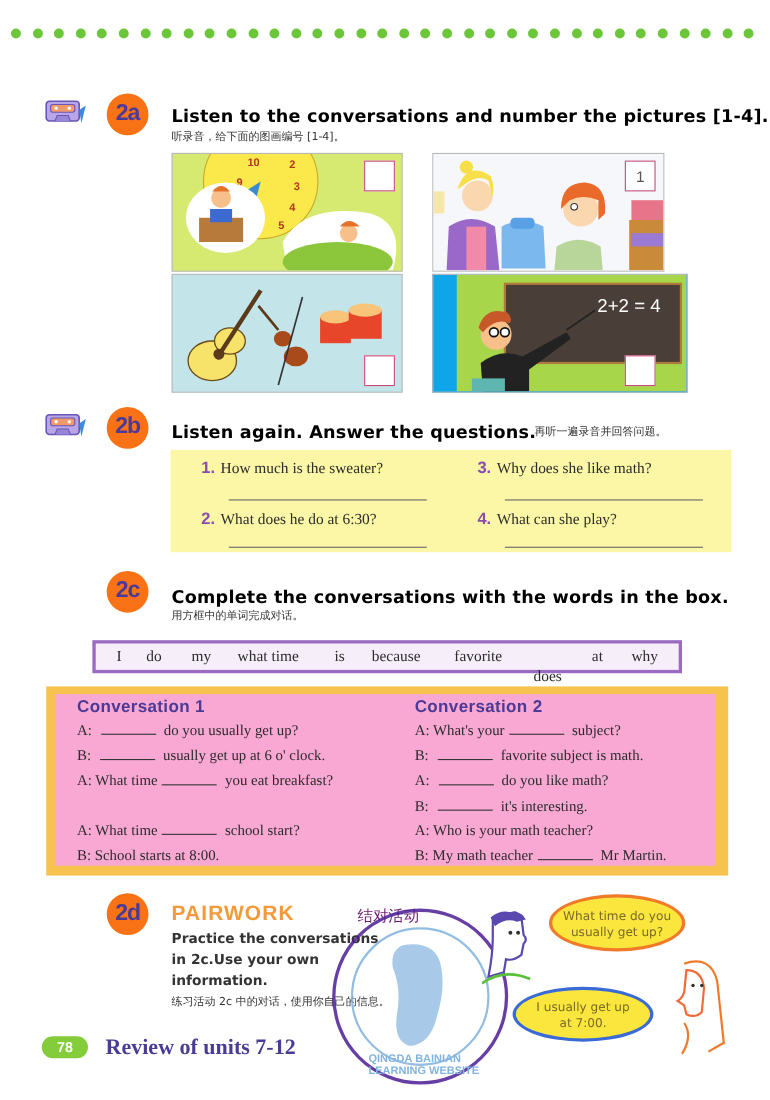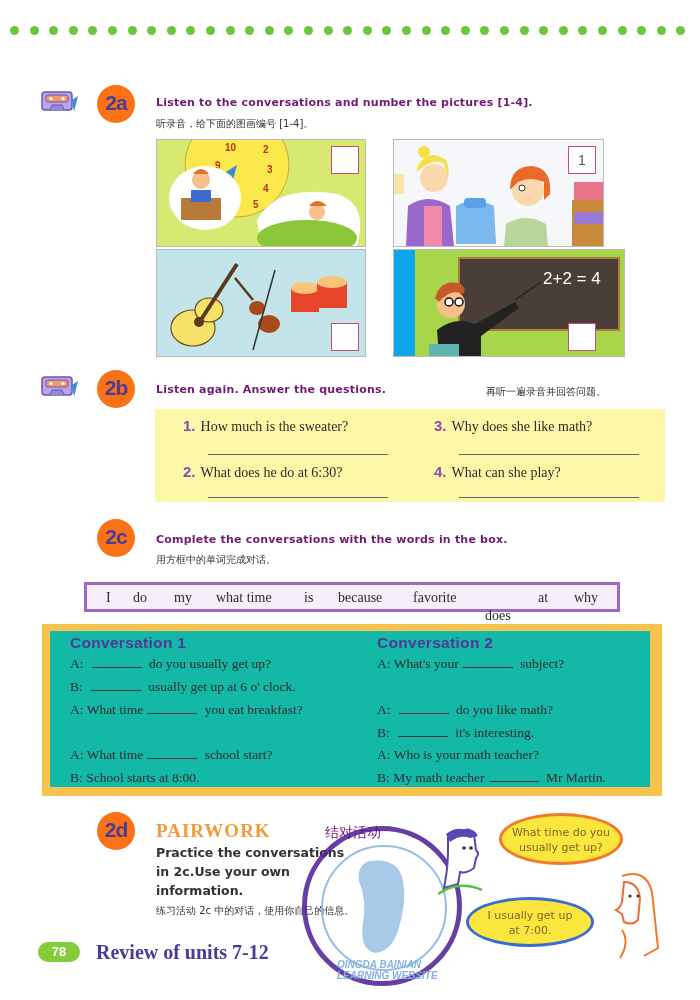--- a/index.html
+++ b/index.html
@@ -3,42 +3,42 @@
 <meta charset="utf-8">
 <style>
   html,body{margin:0;padding:0;}
   body{width:700px;height:1000px;background:#ffffff;position:relative;overflow:hidden;font-family:"Liberation Serif",serif;color:#2b2b2b;}
   .abs{position:absolute;}
   .dots{position:absolute;left:0;top:26px;width:700px;height:10px;}
   .dot{position:absolute;top:0;width:9px;height:9px;border-radius:50%;background:#6cc63a;}
   .tape{position:absolute;width:40px;height:24px;}
   .badge{position:absolute;width:38px;height:38px;border-radius:50%;background:#f97316;}
   .badge span{position:absolute;left:0;top:6px;width:100%;text-align:center;font-family:"Liberation Sans",sans-serif;font-weight:bold;font-size:21px;color:#4b3a96;letter-spacing:-1px;}
-  .instr{font-family:"DejaVu Sans",sans-serif;font-weight:bold;font-size:11px;color:#701a75;letter-spacing:0.2px;white-space:nowrap;}
+  .instr{font-family:"DejaVu Sans",sans-serif;font-weight:bold;font-size:16px;color:#000000;letter-spacing:0.2px;white-space:nowrap;}
   .cn{font-family:"DejaVu Sans",sans-serif;font-size:10px;color:#333;white-space:nowrap;}
   .pic{position:absolute;border:1px solid #b9b9b9;overflow:hidden;}
   .numbox{position:absolute;width:26px;height:26px;background:#fff;border:1.5px solid #c84a7a;font-family:"Liberation Sans",sans-serif;font-size:14px;color:#555;text-align:center;line-height:26px;}
   .qbox{position:absolute;left:155px;top:409px;width:510px;height:93px;background:#fbf7a6;}
   .q{position:absolute;font-size:14px;white-space:nowrap;}
   .qn{font-family:"Liberation Sans",sans-serif;font-weight:bold;color:#8a4bb0;font-size:15px;margin-right:5px;}
   .ansline{position:absolute;height:1px;background:#666;}
   .wordbox{position:absolute;left:84px;top:582px;width:536px;height:30px;border:3px solid #9b6ac2;background:#f6effa;box-sizing:border-box;}
   .word{position:absolute;top:5px;font-size:14px;white-space:nowrap;}
   .convbox{position:absolute;left:42px;top:624px;width:620px;height:172px;background:#f8c24f;}
-  .convinner{position:absolute;left:8px;top:7px;width:600px;height:156px;background:#14b8a6;}
+  .convinner{position:absolute;left:8px;top:7px;width:600px;height:156px;background:#f9a8d4;}
   .convtitle{position:absolute;font-family:"Liberation Sans",sans-serif;font-weight:bold;font-size:15.5px;color:#4b3a96;white-space:nowrap;letter-spacing:0.3px;}
   .line{position:absolute;font-size:13.5px;white-space:nowrap;}
   .blank{display:inline-block;width:50px;border-bottom:1px solid #333;height:1px;vertical-align:middle;margin:0 4px;position:relative;top:2px;}
-  .pair{position:absolute;left:156px;top:820px;font-family:Liberation Serif, serif;font-weight:bold;font-size:19px;color:#f39a3a;letter-spacing:1px;}
+  .pair{position:absolute;left:156px;top:820px;font-family:Liberation Sans, sans-serif;font-weight:bold;font-size:19px;color:#f39a3a;letter-spacing:1px;}
   .paircn{position:absolute;left:325px;top:824px;font-family:"DejaVu Sans",sans-serif;font-size:14px;color:#701a75;}
   .pairtext{position:absolute;left:156px;font-family:"DejaVu Sans",sans-serif;font-weight:bold;font-size:12.5px;color:#333;white-space:nowrap;}
   .bubble{position:absolute;border-radius:50%;background:#fae63c;text-align:center;font-family:"DejaVu Sans",sans-serif;font-size:11px;color:#7a6a2a;line-height:15px;}
   .pagenum{position:absolute;left:38px;top:942px;width:42px;height:20px;border-radius:10px;background:#84cc3a;color:#fff;font-family:"Liberation Sans",sans-serif;font-weight:bold;font-size:13px;text-align:center;line-height:20px;}
   .pagetitle{position:absolute;left:96px;top:941px;font-family:"Liberation Serif",serif;font-weight:bold;font-size:20px;color:#4b3a96;white-space:nowrap;}
-  .wm{position:absolute;left:302px;top:826px;width:160px;height:160px;border-radius:50%;border:5px solid #4c1d95;box-sizing:border-box;opacity:0.85;font-style:italic;}
+  .wm{position:absolute;left:302px;top:826px;width:160px;height:160px;border-radius:50%;border:3px solid #4c1d95;box-sizing:border-box;opacity:0.85;}
   .wm2{position:absolute;left:14px;top:14px;width:126px;height:126px;border-radius:50%;border:2px solid #7fb1dd;box-sizing:border-box;}
   .wmtext{position:absolute;font-family:"Liberation Sans",sans-serif;font-weight:bold;font-size:10px;color:#6ea6da;}
 </style>
 </head>
 <body>
 
 <div class="dots" id="dots">
     <div class="dot" style="left: 10px; background: rgb(108, 198, 58);"></div>
     <div class="dot" style="left: 29.6px; background: rgb(108, 198, 58);"></div>
     <div class="dot" style="left: 49.2px; background: rgb(108, 198, 58);"></div>
@@ -223,20 +223,21 @@
 
     <div class="convtitle" style="left:20px;top:3px;">Conversation 1</div>
     <div class="line" style="left:20px;top:25px;"><span>A:</span><span class="blank" style="margin-left:8px;"></span> <span>do you usually get up?</span></div>
     <div class="line" style="left:20px;top:48px;"><span>B:</span><span class="blank" style="margin-left:8px;"></span> <span>usually get up at 6 o' clock.</span></div>
     <div class="line" style="left:20px;top:71px;"><span>A:</span> <span>What time</span><span class="blank"></span> <span>you eat breakfast?</span></div>
     <div class="line" style="left:20px;top:116px;"><span>A:</span> <span>What time</span><span class="blank"></span> <span>school start?</span></div>
     <div class="line" style="left:20px;top:139px;"><span>B:</span> <span>School starts at 8:00.</span></div>
 
     <div class="convtitle" style="left:327px;top:3px;">Conversation 2</div>
     <div class="line" style="left:327px;top:25px;"><span>A:</span> <span>What's your</span><span class="blank"></span> <span>subject?</span></div>
+    <div class="line" style="left:327px;top:48px;"><span>B:</span><span class="blank" style="margin-left:8px;"></span> <span>favorite subject is math.</span></div>
     <div class="line" style="left:327px;top:71px;"><span>A:</span><span class="blank" style="margin-left:8px;"></span> <span>do you like math?</span></div>
     <div class="line" style="left:327px;top:94px;"><span>B:</span><span class="blank" style="margin-left:8px;"></span> <span>it's interesting.</span></div>
     <div class="line" style="left:327px;top:116px;"><span>A:</span> <span>Who is your math teacher?</span></div>
     <div class="line" style="left:327px;top:139px;"><span>B:</span> <span>My math teacher</span><span class="blank"></span> <span>Mr Martin.</span></div>
   </div>
 </div>
 
 <div class="badge" style="left:97px;top:812px;">
     <span>2d</span>
   </div>

